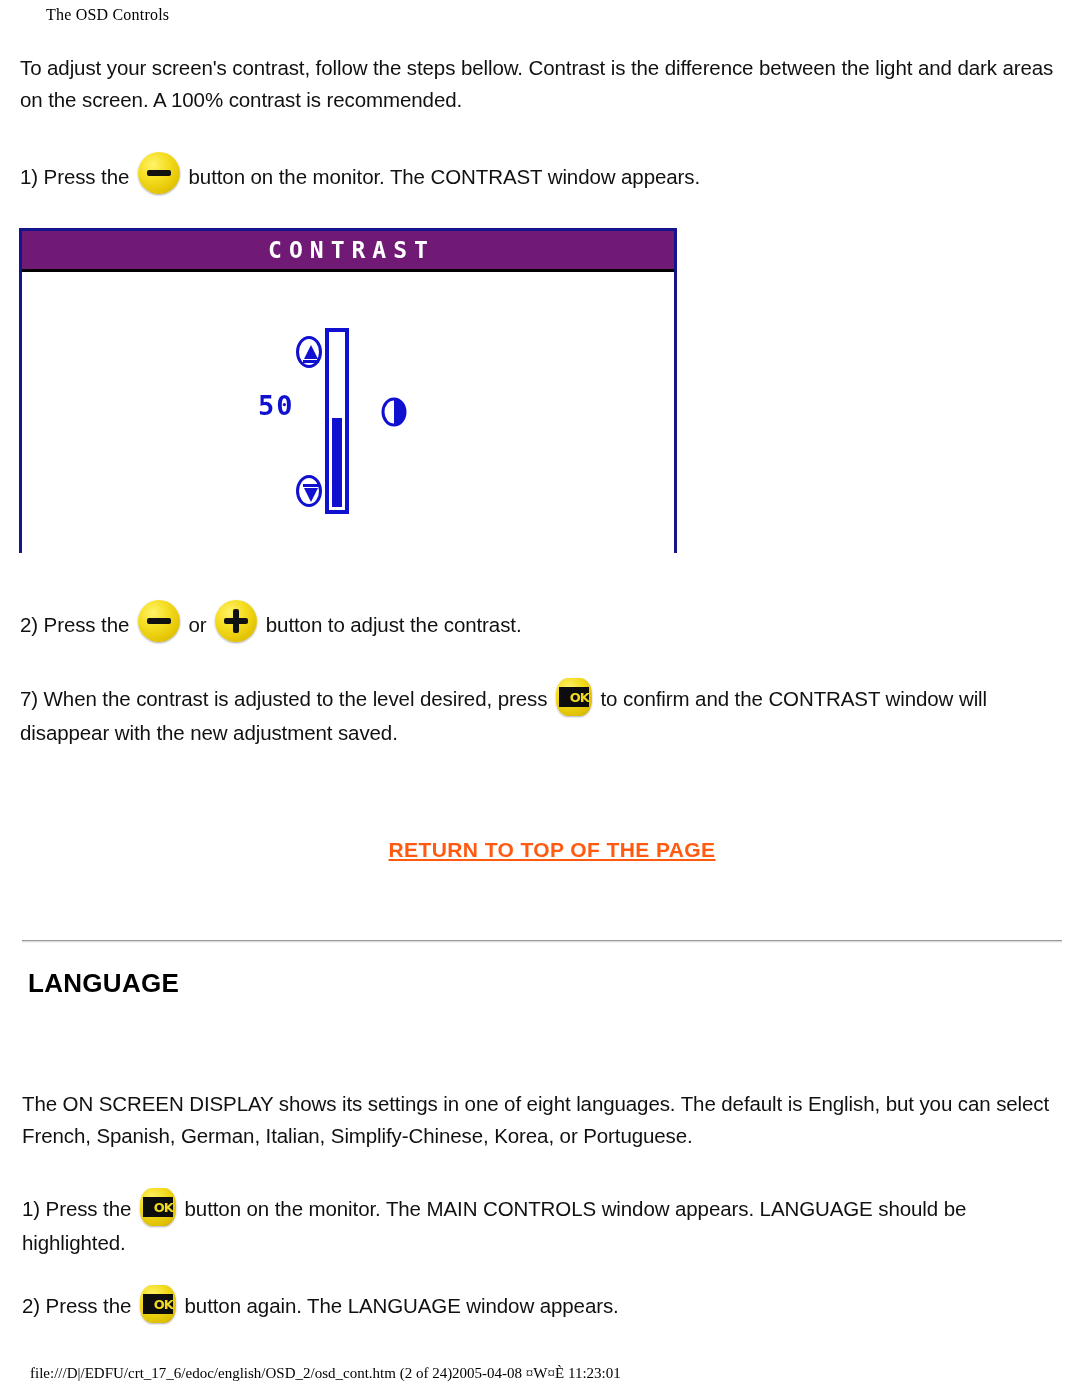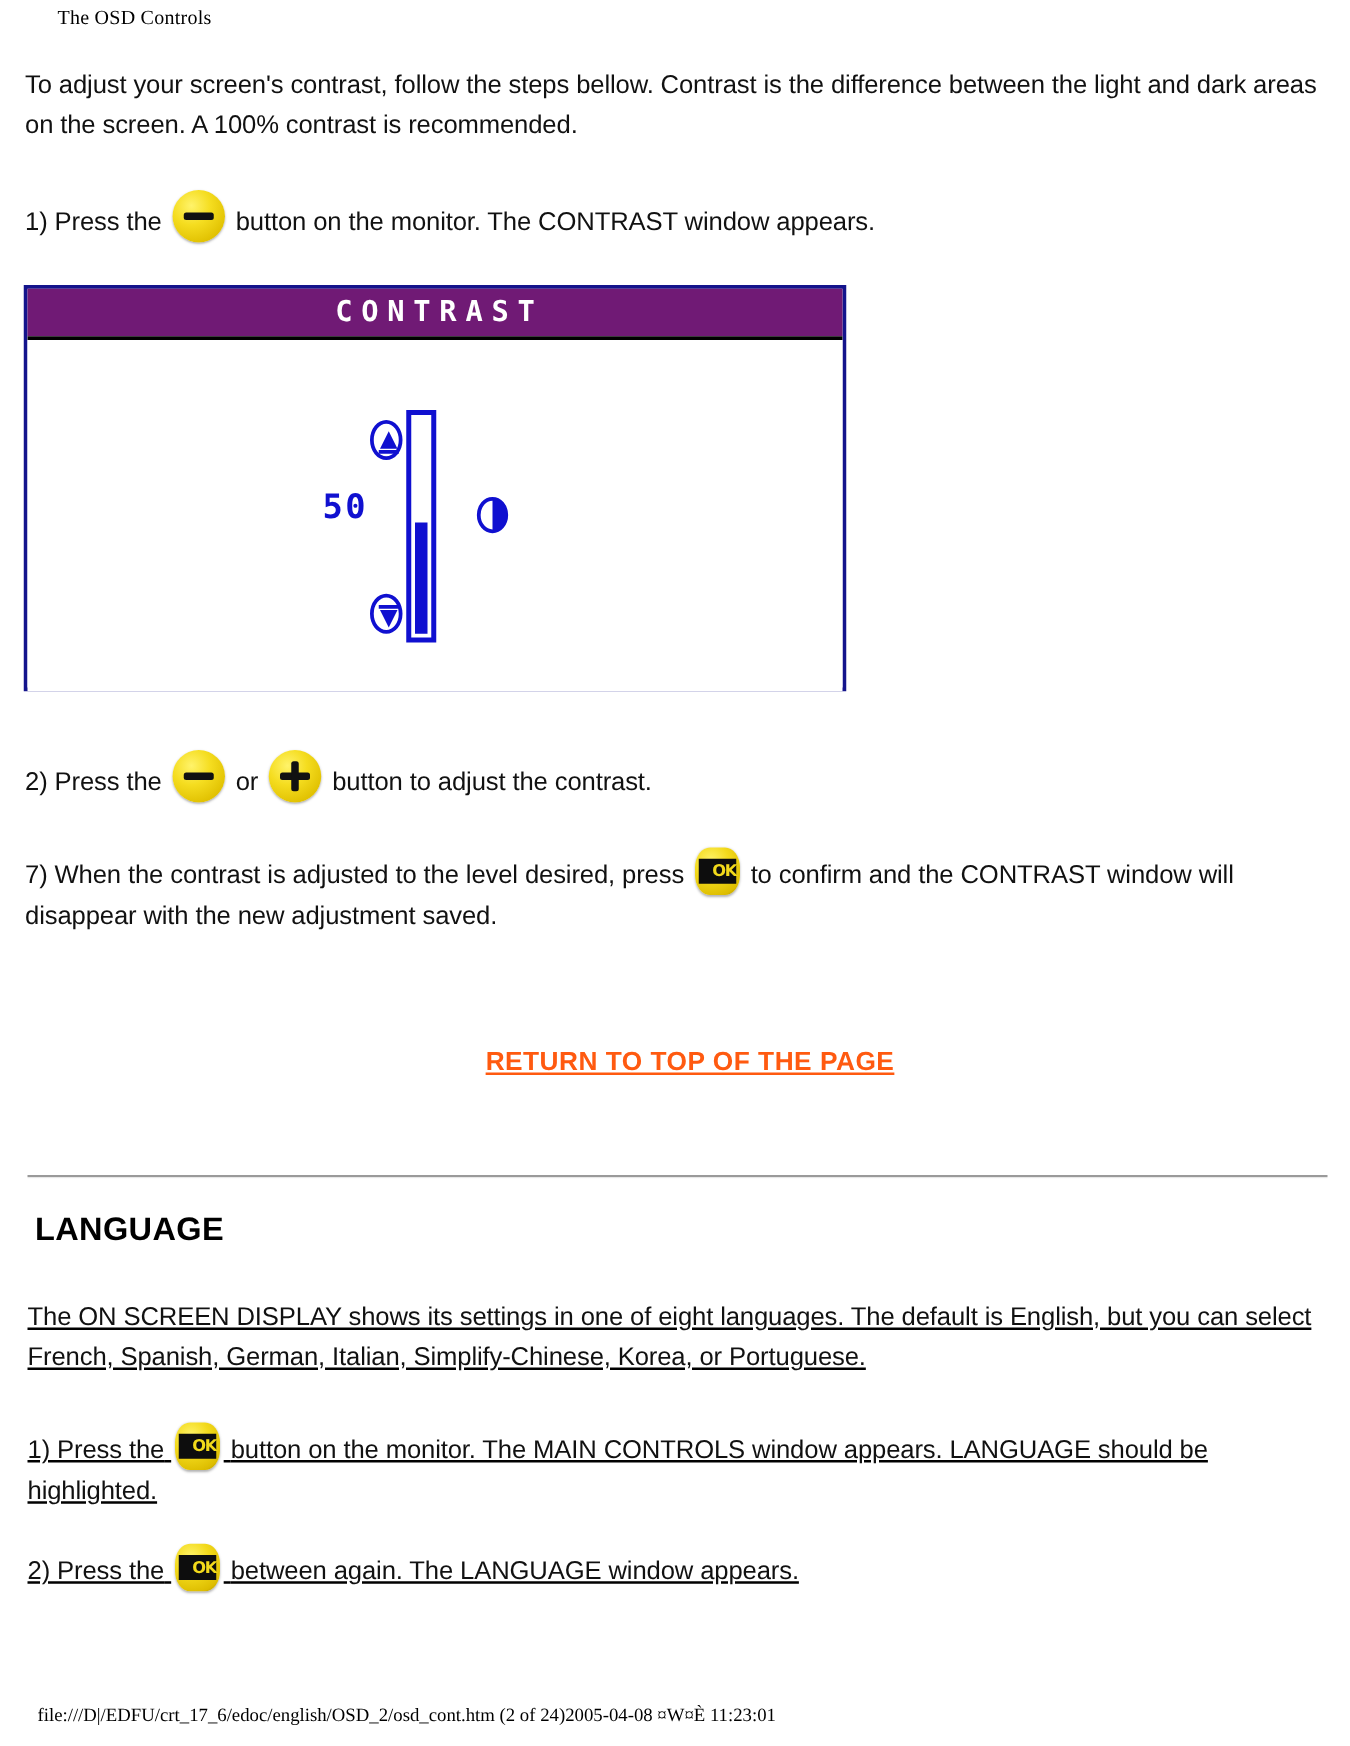--- a/index.html
+++ b/index.html
@@ -244,23 +244,22 @@
     top: 968px;
     font-size: 26px;
     font-weight: bold;
     letter-spacing: 0.3px;
     color: #000;
   }
 
   .content-2 {
     position: absolute;
     left: 22px;
-    top: 1038px;
+    top: 1088px;
     width: 1040px;
-    text-decoration: underline;
   }
 
   
   .page-footer {
     position: absolute;
     left: 30px;
     top: 1365px;
     font-family: "Liberation Serif", serif;
     font-size: 15px;
     color: #000;
@@ -375,17 +374,17 @@
 
   <div class="gap-26"></div>
 
   <div class="step">
     <span>2) Press the</span>
     <span class="btn-ok inline-ico">
       <span class="ok-plate">
         <span>OK</span>
       </span>
     </span>
-    <span>between again. The LANGUAGE window appears.</span>
+    <span>button again. The LANGUAGE window appears.</span>
   </div>
 </div>
 
 <div class="page-footer">file:///D|/EDFU/crt_17_6/edoc/english/OSD_2/osd_cont.htm (2 of 24)2005-04-08 ¤W¤È 11:23:01</div>
 
 </body></html>

